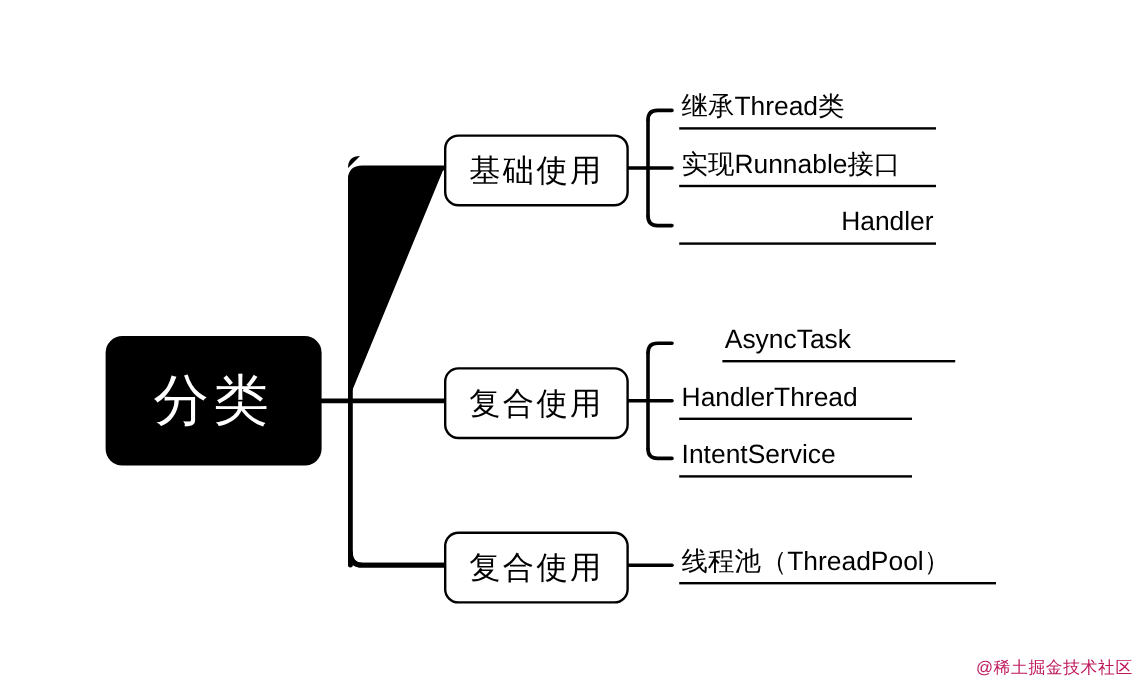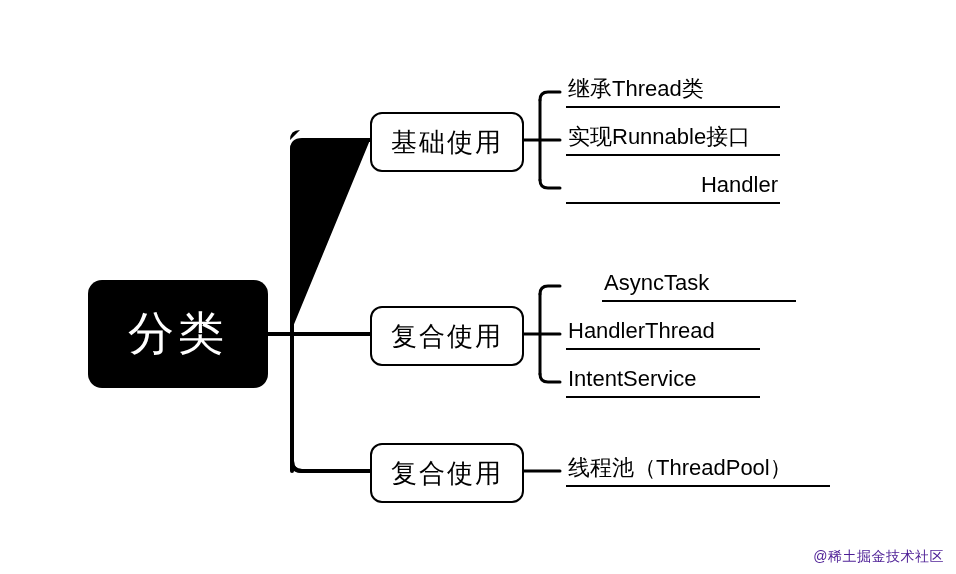--- a/index.html
+++ b/index.html
@@ -43,21 +43,21 @@
     border-bottom: 2px solid #000;
     line-height: 1.2;
     padding: 0 2px 4px 2px;
     white-space: nowrap;
   }
   .watermark {
     position: absolute;
     right: 12px;
     bottom: 8px;
     font-size: 14px;
-    color: #4c1d95;
+    color: #be185d;
     letter-spacing: 0.5px;
   }
   svg.connectors {
     position: absolute;
     left: 0; top: 0;
     width: 956px; height: 574px;
     pointer-events: none;
   }
 </style>
 </head>

